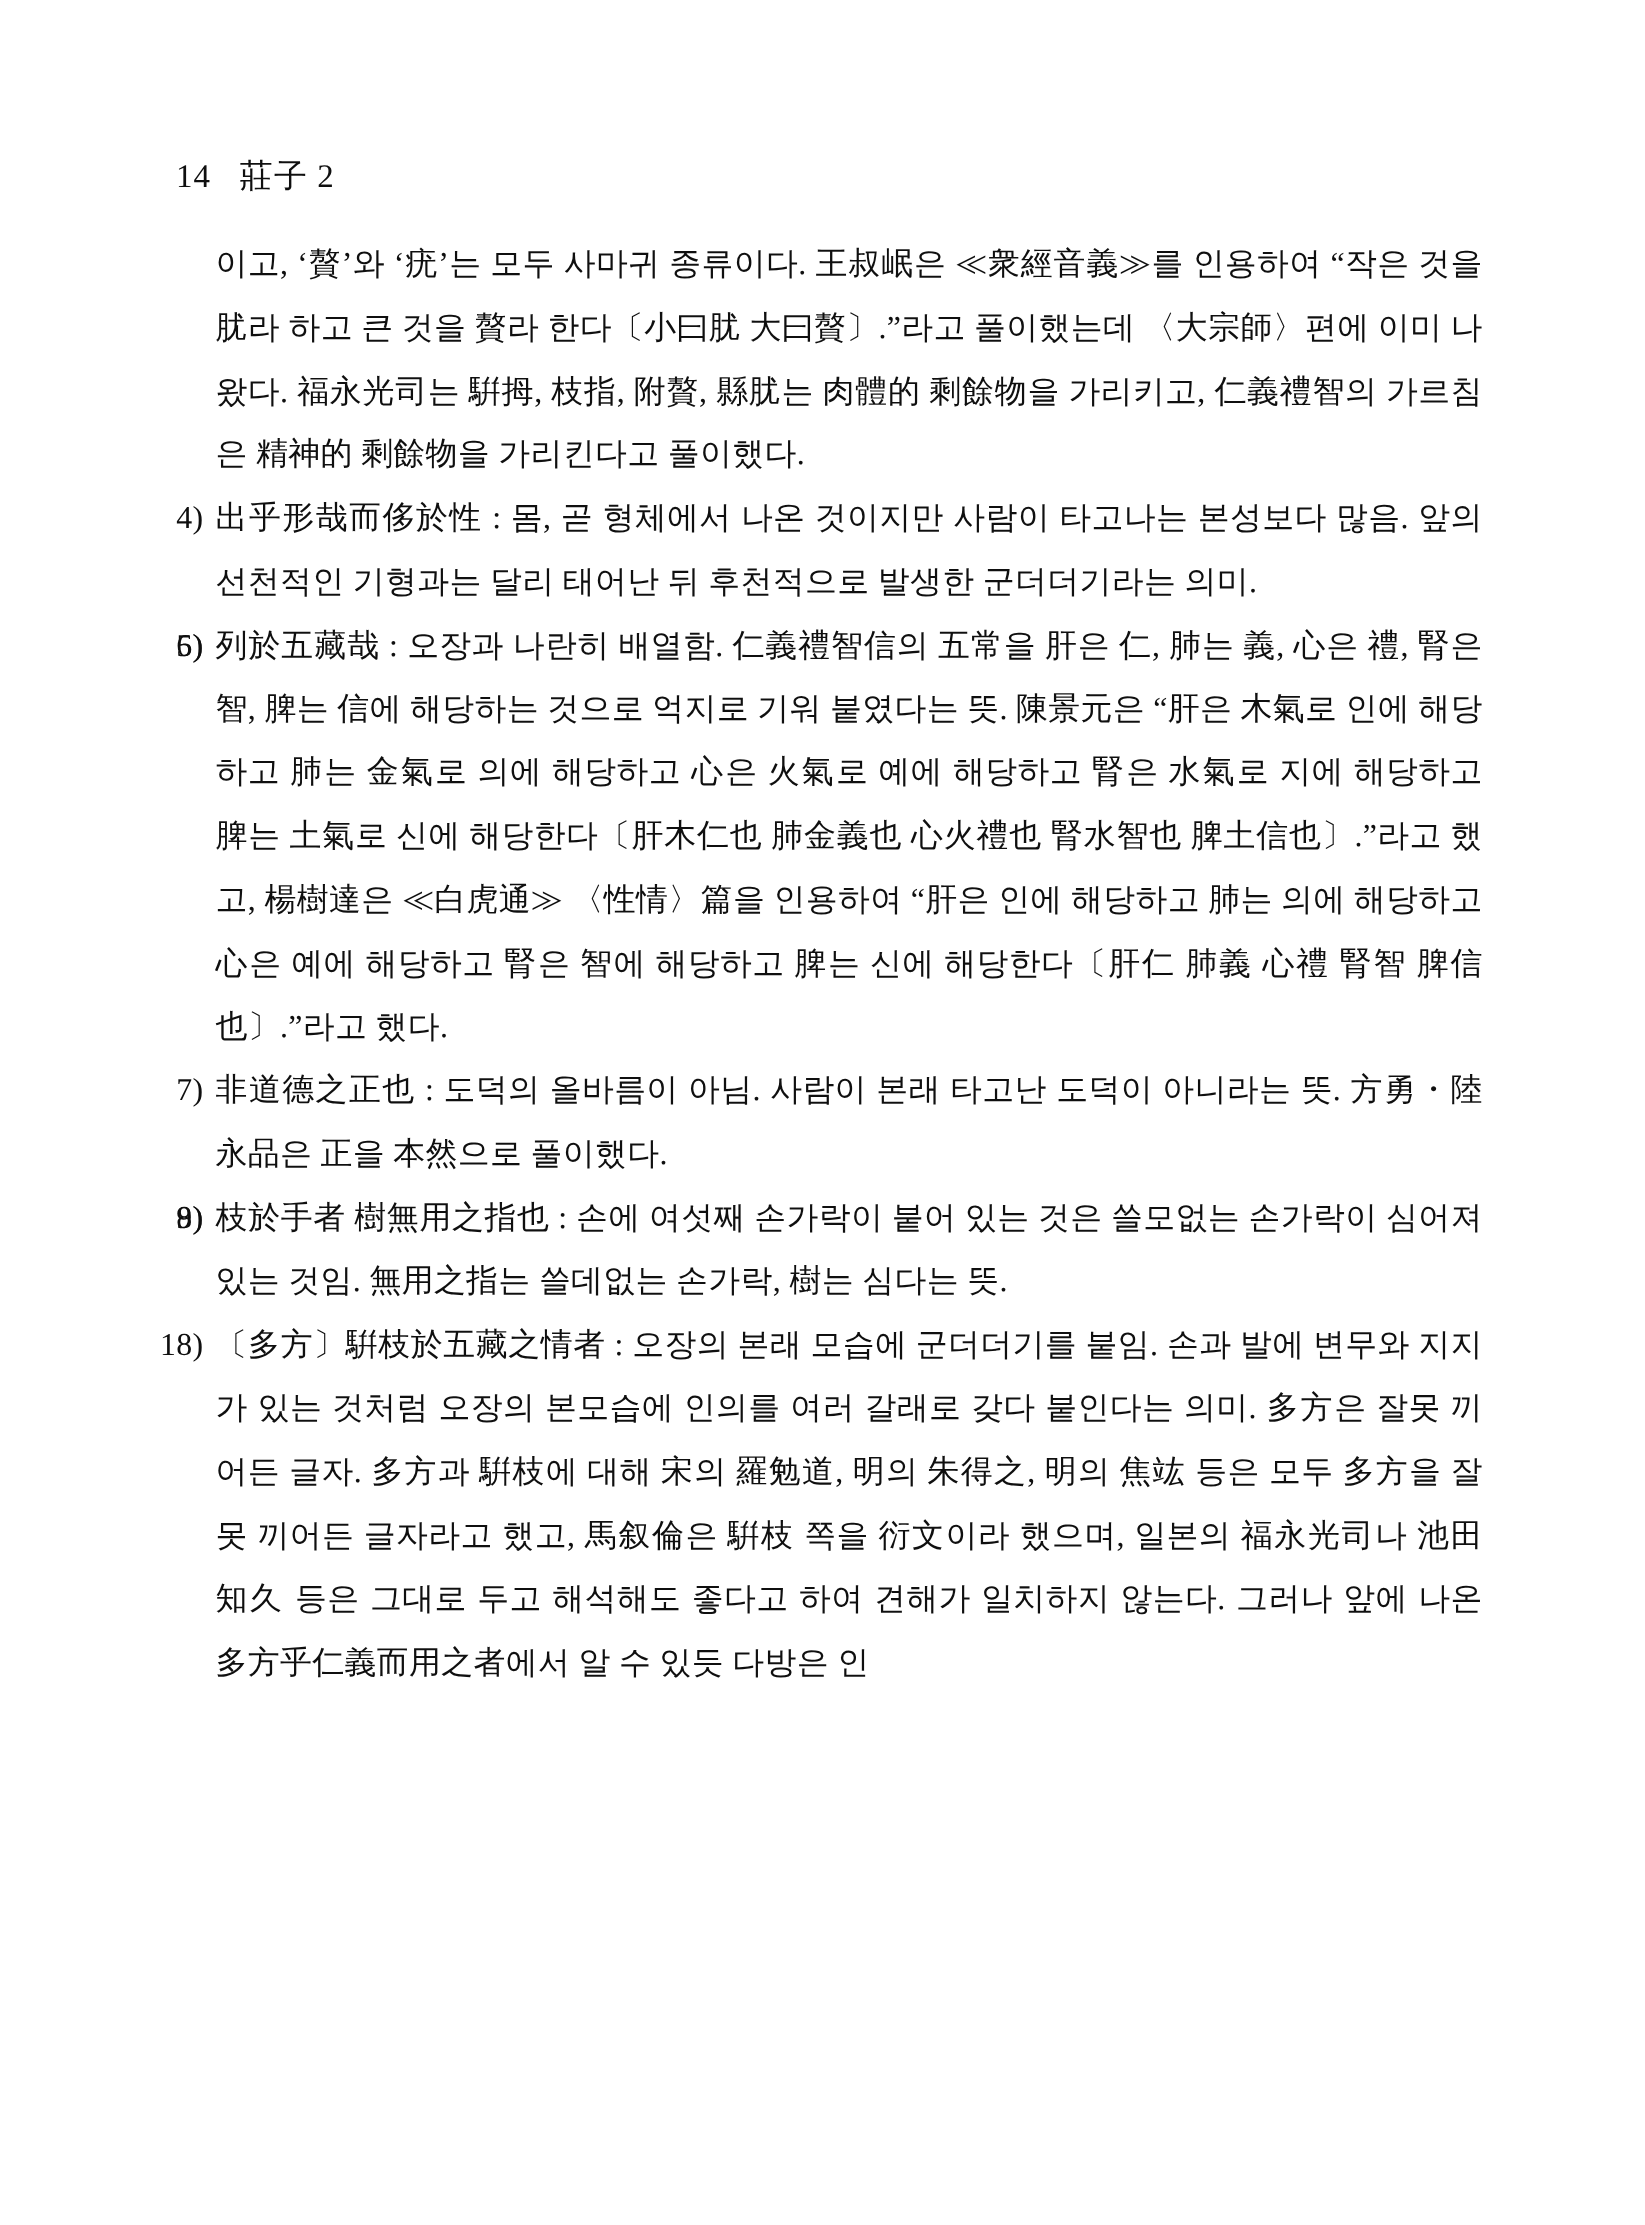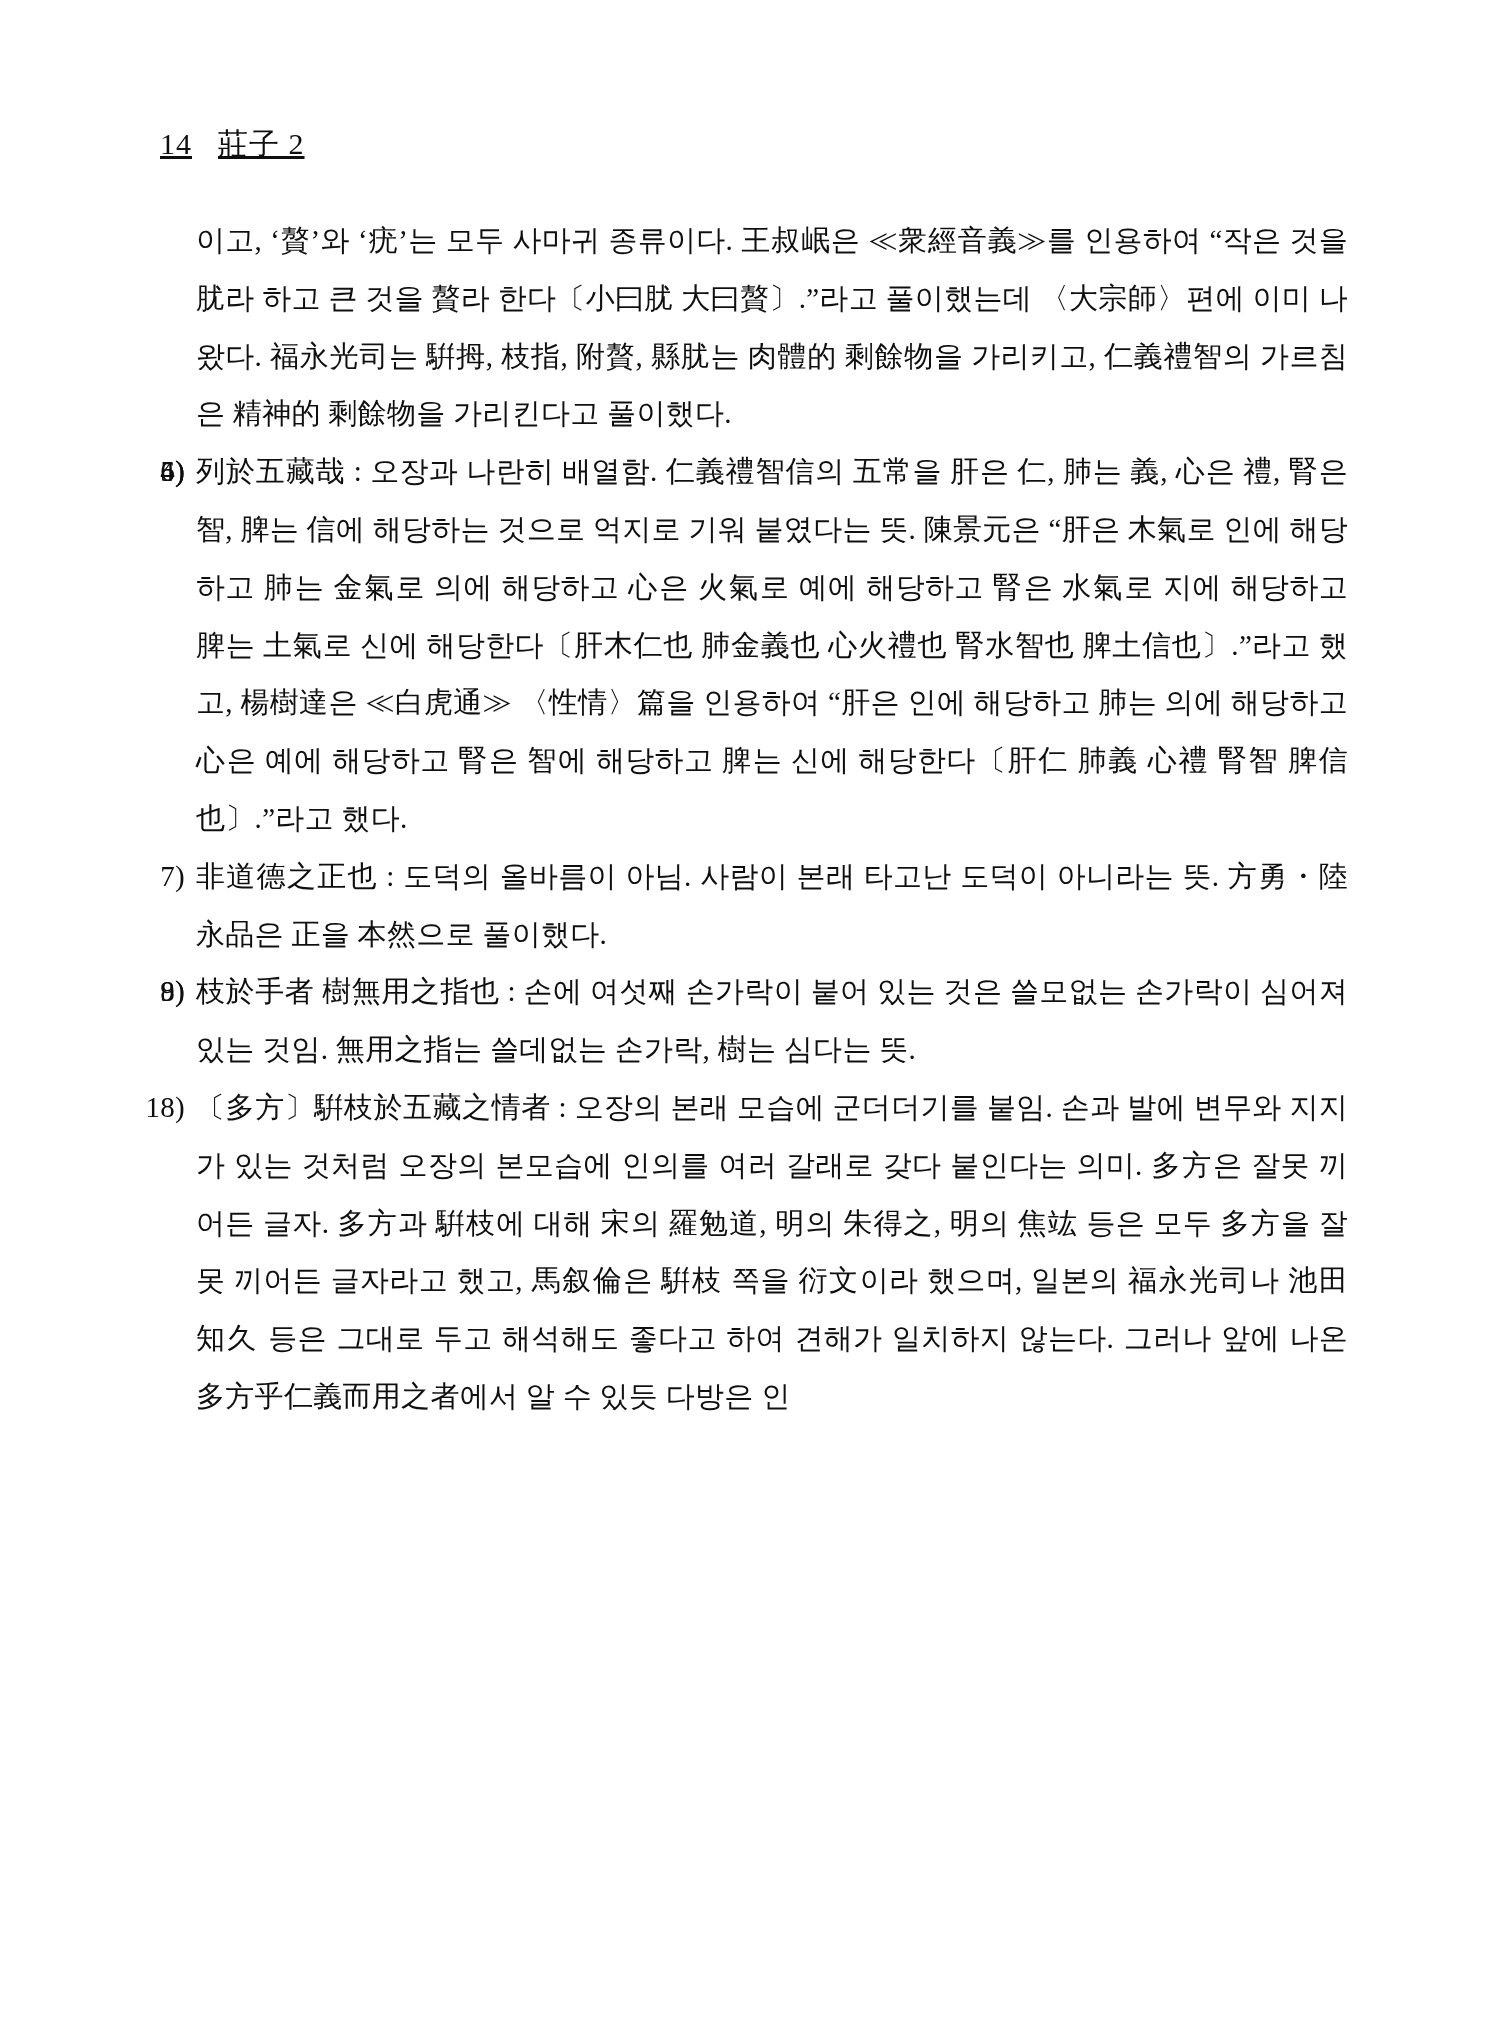--- a/index.html
+++ b/index.html
@@ -11,25 +11,24 @@
     width: 1495px;
     height: 2023px;
     position: relative;
     overflow: hidden;
     font-family: "Liberation Serif", "DejaVu Serif", serif;
     color: #0f0f0f;
   }
   .page-header {
     position: absolute;
     left: 160px;
-    top: 124px;
+    top: 140px;
     font-size: 30px;
     letter-spacing: 1px;
     white-space: nowrap;
-    text-decoration: underline;
   }
   .page-header .page-num {
     margin-right: 26px;
   }
   .annotation-block {
     position: absolute;
     left: 196px;
     top: 212px;
     width: 1152px;
     font-size: 29px;
@@ -57,20 +56,21 @@
 
 <main class="annotation-block">
 
   <div class="annotation-item">
     <span class="num"></span>
     <span class="body">이고, ‘贅’와 ‘疣’는 모두 사마귀 종류이다. 王叔岷은 ≪衆經音義≫를 인용하여 “작은 것을 肬라 하고 큰 것을 贅라 한다〔小曰肬 大曰贅〕.”라고 풀이했는데 〈大宗師〉편에 이미 나왔다. 福永光司는 騈拇, 枝指, 附贅, 縣肬는 肉體的 剩餘物을 가리키고, 仁義禮智의 가르침은 精神的 剩餘物을 가리킨다고 풀이했다.</span>
   </div>
 
   <div class="annotation-item">
     <span class="num">4)</span>
+    <span class="body">出乎形哉而侈於性 : 몸, 곧 형체에서 나온 것이지만 사람이 타고나는 본성보다 많음. 앞의 선천적인 기형과는 달리 태어난 뒤 후천적으로 발생한 군더더기라는 의미.</span>
   </div>
 
   <div class="annotation-item">
     <span class="num">5)</span>
   </div>
 
   <div class="annotation-item">
     <span class="num">6)</span>
     <span class="body">列於五藏哉 : 오장과 나란히 배열함. 仁義禮智信의 五常을 肝은 仁, 肺는 義, 心은 禮, 腎은 智, 脾는 信에 해당하는 것으로 억지로 기워 붙였다는 뜻. 陳景元은 “肝은 木氣로 인에 해당하고 肺는 金氣로 의에 해당하고 心은 火氣로 예에 해당하고 腎은 水氣로 지에 해당하고 脾는 土氣로 신에 해당한다〔肝木仁也 肺金義也 心火禮也 腎水智也 脾土信也〕.”라고 했고, 楊樹達은 ≪白虎通≫ 〈性情〉篇을 인용하여 “肝은 인에 해당하고 肺는 의에 해당하고 心은 예에 해당하고 腎은 智에 해당하고 脾는 신에 해당한다〔肝仁 肺義 心禮 腎智 脾信也〕.”라고 했다.</span>
   </div>

